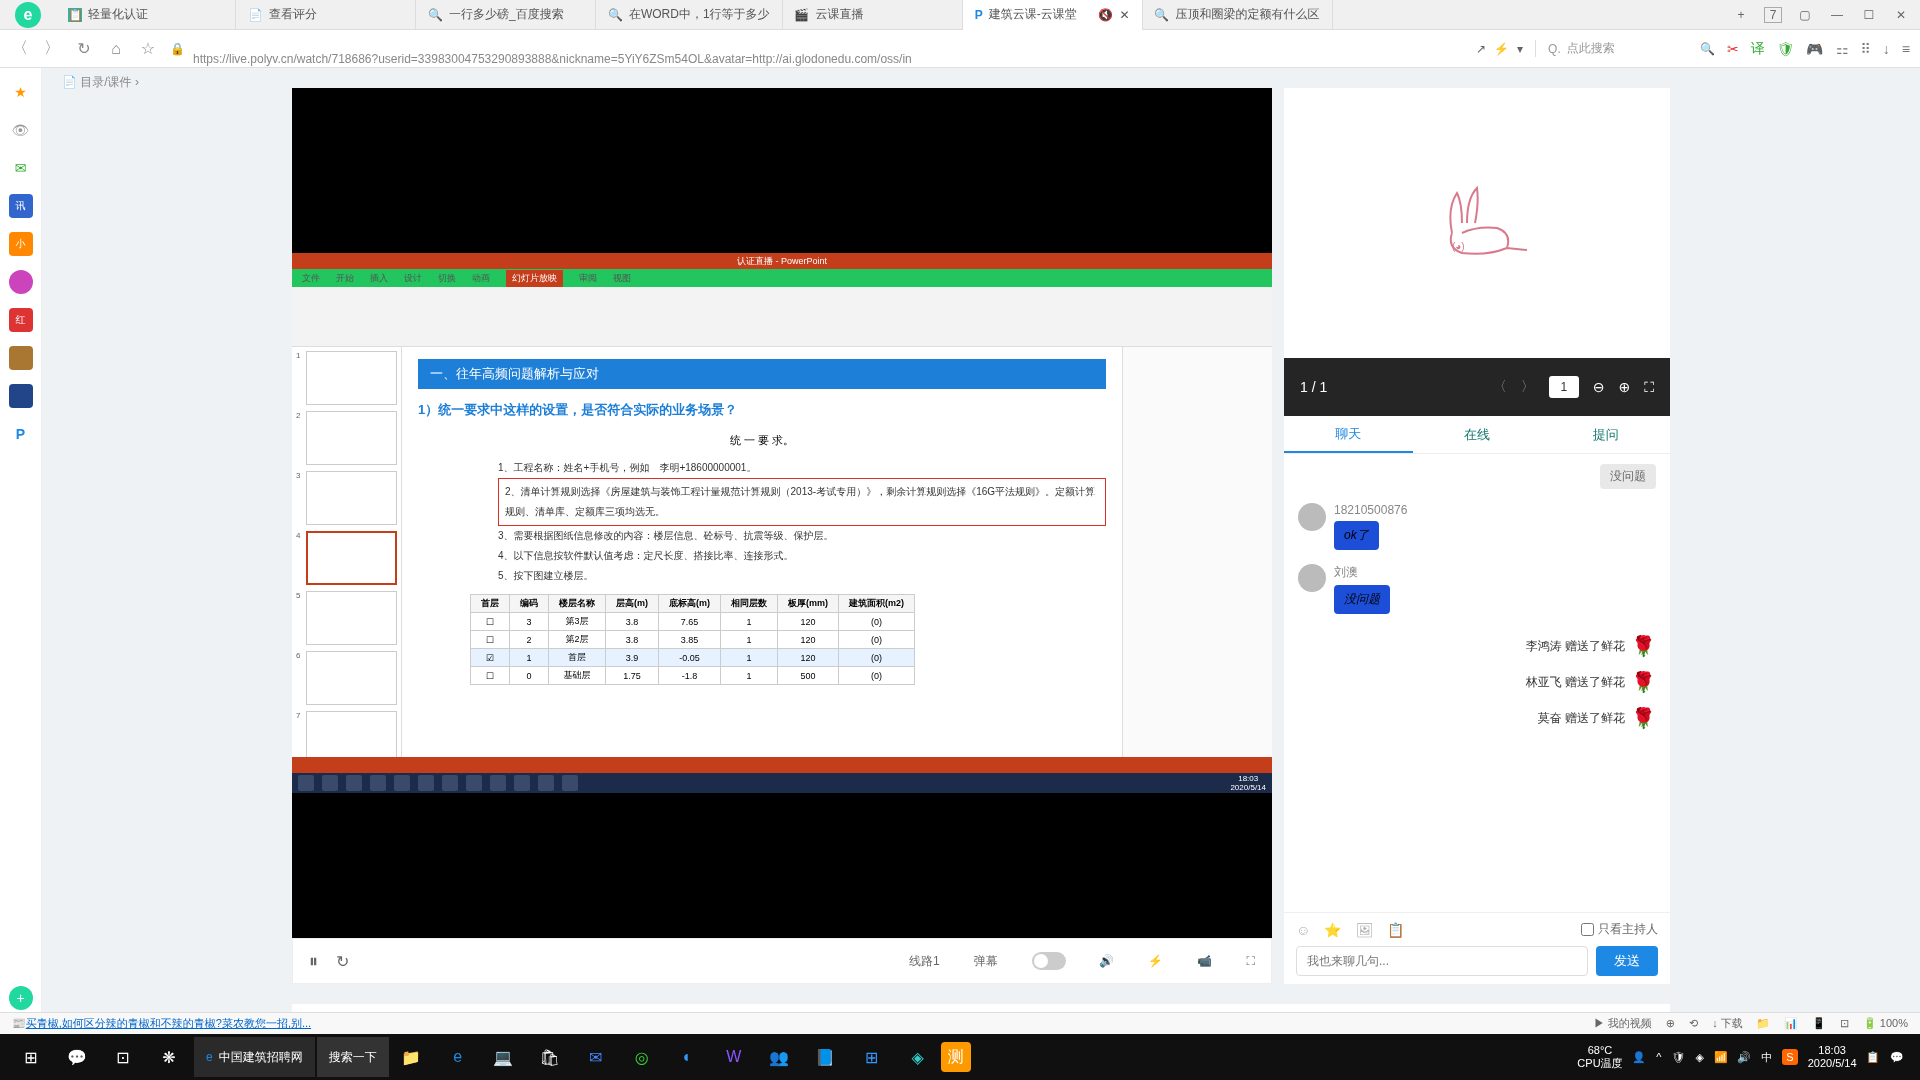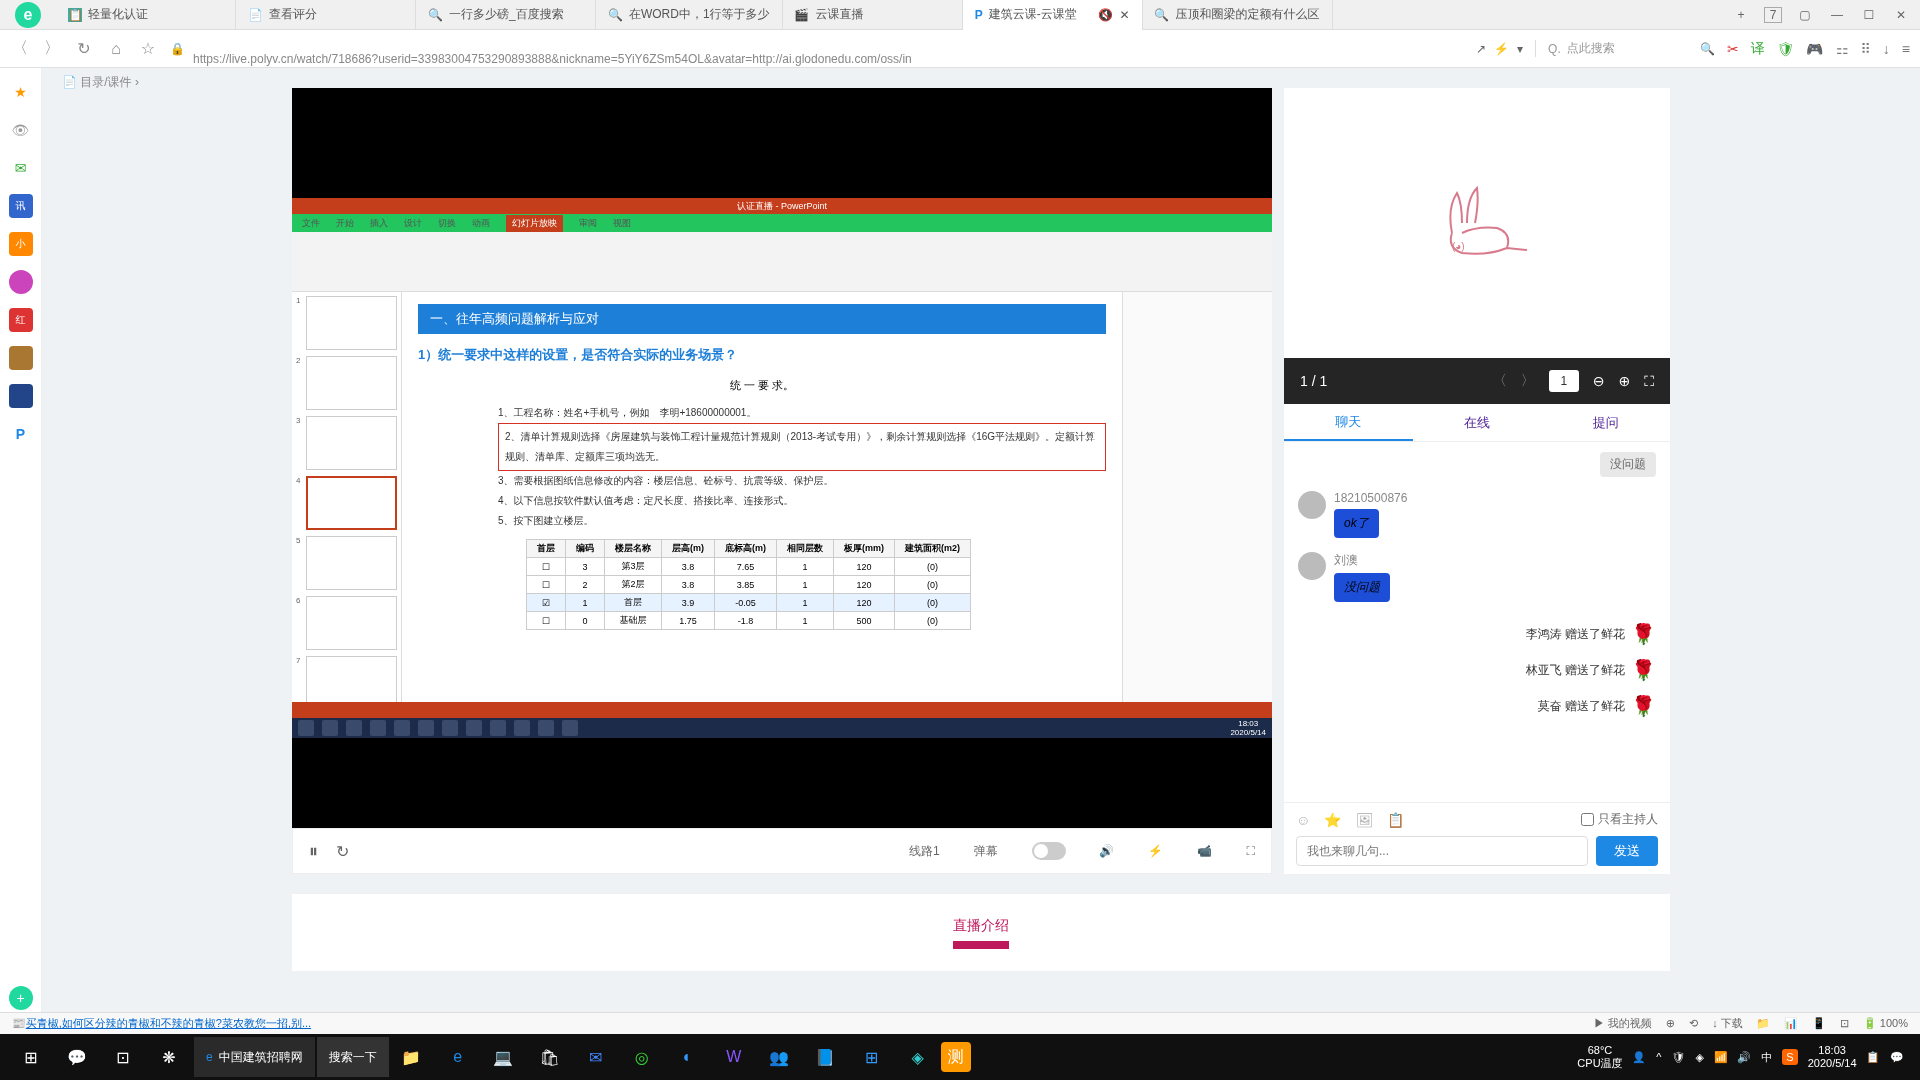--- a/index.html
+++ b/index.html
@@ -24,21 +24,21 @@
 
 .left-sidebar { position: absolute; left: 0; top: 68px; width: 42px; bottom: 60px; background: #fff; border-right: 1px solid #eee; display: flex; flex-direction: column; align-items: center; gap: 14px; padding-top: 12px; }
 .sidebar-icon { width: 24px; height: 24px; border-radius: 4px; display: flex; align-items: center; justify-content: center; font-size: 14px; }
 
 
 .content-area { position: absolute; left: 42px; top: 68px; right: 0; bottom: 60px; background: #eef2f5; overflow: hidden; }
 .page-header { height: 20px; padding: 6px 20px; font-size: 12px; color: #888; }
 
 .live-container { margin: 0 250px 0 250px; display: flex; gap: 12px; }
 .video-panel { width: 1000px; }
-.video-area { background: #000; height: 740px; display: flex; align-items: center; justify-content: center; position: relative; }
+.video-area { background: #000; height: 850px; display: flex; align-items: center; justify-content: center; position: relative; }
 
 
 .ppt-window { width: 980px; height: 520px; background: #fff; position: relative; }
 .ppt-titlebar { height: 16px; background: #c43e1c; display: flex; align-items: center; justify-content: center; font-size: 9px; color: #fff; }
 .ppt-ribbon-tabs { height: 18px; background: #22c55e; display: flex; align-items: center; font-size: 9px; color: #555; padding-left: 10px; gap: 16px; }
 .ppt-ribbon-tabs span.active { background: #c43e1c; color: #fff; padding: 2px 6px; }
 .ppt-ribbon { height: 60px; background: #f3f3f3; border-bottom: 1px solid #ddd; }
 .ppt-body { display: flex; height: 410px; }
 .ppt-thumbs { width: 110px; background: #fff; border-right: 1px solid #ddd; padding: 4px; overflow: hidden; }
 .thumb { height: 54px; border: 1px solid #ccc; margin-bottom: 6px; background: #fff; font-size: 8px; padding: 2px; display: flex; }
@@ -48,38 +48,38 @@
 .slide-title { background: #1e7fd9; color: #fff; padding: 6px 12px; font-size: 13px; margin-bottom: 12px; }
 .slide-q { color: #1e7fd9; font-size: 13px; margin-bottom: 14px; font-weight: bold; }
 .slide-sub { text-align: center; font-size: 11px; margin-bottom: 10px; }
 .slide-list { font-size: 10px; color: #333; line-height: 2; padding-left: 80px; }
 .slide-list .hl { border: 1px solid #d93025; padding: 3px 6px; display: inline-block; }
 .ppt-right { width: 150px; background: #fafafa; border-left: 1px solid #ddd; font-size: 8px; padding: 4px; }
 .ppt-statusbar { height: 16px; background: #c43e1c; }
 .ppt-taskbar { height: 20px; background: #1c2b4a; display: flex; align-items: center; padding: 0 6px; gap: 8px; }
 .ppt-taskbar-item { width: 16px; height: 16px; background: #3a4a6a; border-radius: 2px; }
 
-.mini-table { margin-left: 108px; margin-top: 8px; border-collapse: collapse; font-size: 9px; }
+.mini-table { margin-left: 52px; margin-top: 8px; border-collapse: collapse; font-size: 9px; }
 .mini-table td, .mini-table th { border: 1px solid #ccc; padding: 2px 10px; text-align: center; }
 .mini-table th { background: #f5f5f5; }
 
 
 .video-controls { height: 46px; background: #fff; display: flex; align-items: center; padding: 0 16px; gap: 18px; color: #666; border: 1px solid #eee; }
 .vc-right { margin-left: auto; display: flex; align-items: center; gap: 34px; font-size: 12px; }
 .toggle { width: 34px; height: 18px; background: #ccc; border-radius: 9px; position: relative; }
 .toggle::after { content: ''; position: absolute; width: 14px; height: 14px; background: #fff; border-radius: 50%; top: 2px; left: 2px; }
 
 
 .chat-panel { width: 410px; background: #fff; display: flex; flex-direction: column; }
 .chat-top { height: 270px; background: #fff; display: flex; align-items: center; justify-content: center; }
 .rabbit-svg { color: #d87a8c; }
-.page-indicator { height: 46px; background: #252525; color: #fff; display: flex; align-items: center; padding: 0 16px; gap: 14px; font-size: 14px; }
+.page-indicator { height: 58px; background: #252525; color: #fff; display: flex; align-items: center; padding: 0 16px; gap: 14px; font-size: 14px; }
 .page-input { width: 30px; height: 22px; background: #fff; color: #333; text-align: center; border: none; border-radius: 3px; font-size: 12px; }
 .chat-tabs { height: 38px; display: flex; border-bottom: 1px solid #eee; }
-.chat-tab { flex: 1; display: flex; align-items: center; justify-content: center; font-size: 13px; color: #4c1d95; cursor: pointer; }
+.chat-tab { flex: 1; display: flex; align-items: center; justify-content: center; font-size: 13px; color: #0f766e; cursor: pointer; }
 .chat-tab.active { color: #1e88e5; border-bottom: 2px solid #1e88e5; }
 .chat-messages { flex: 1; padding: 10px 14px; overflow-y: auto; font-size: 12px; }
 .msg { margin-bottom: 14px; }
 .msg-badge { display: inline-block; background: #e8e8e8; color: #666; padding: 4px 10px; border-radius: 4px; float: right; }
 .msg-user { display: flex; gap: 8px; align-items: flex-start; }
 .avatar { width: 28px; height: 28px; border-radius: 50%; background: #bbb; }
 .msg-name { color: #888; font-size: 12px; margin-bottom: 4px; }
 .msg-bubble { background: #1d4ed8; padding: 6px 10px; border-radius: 4px; display: inline-block; font-style: italic; }
 .gift-msg { text-align: right; color: #333; padding: 6px 0; display: flex; justify-content: flex-end; align-items: center; gap: 6px; }
 .rose { color: #d32f2f; font-size: 20px; }

